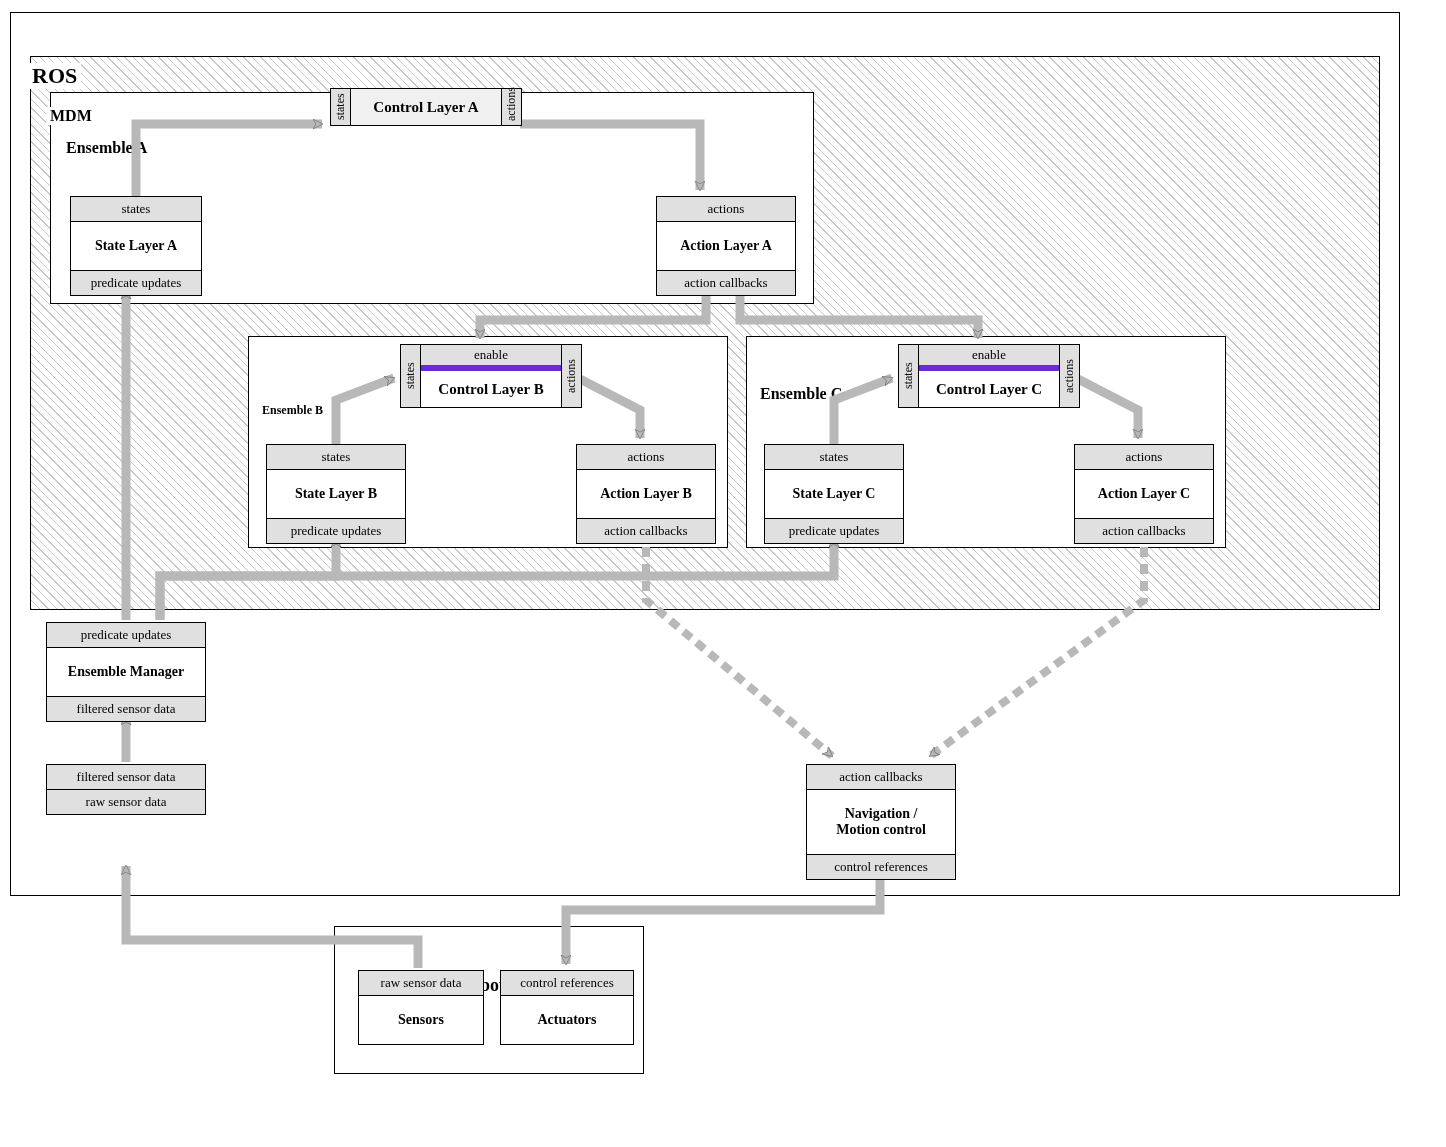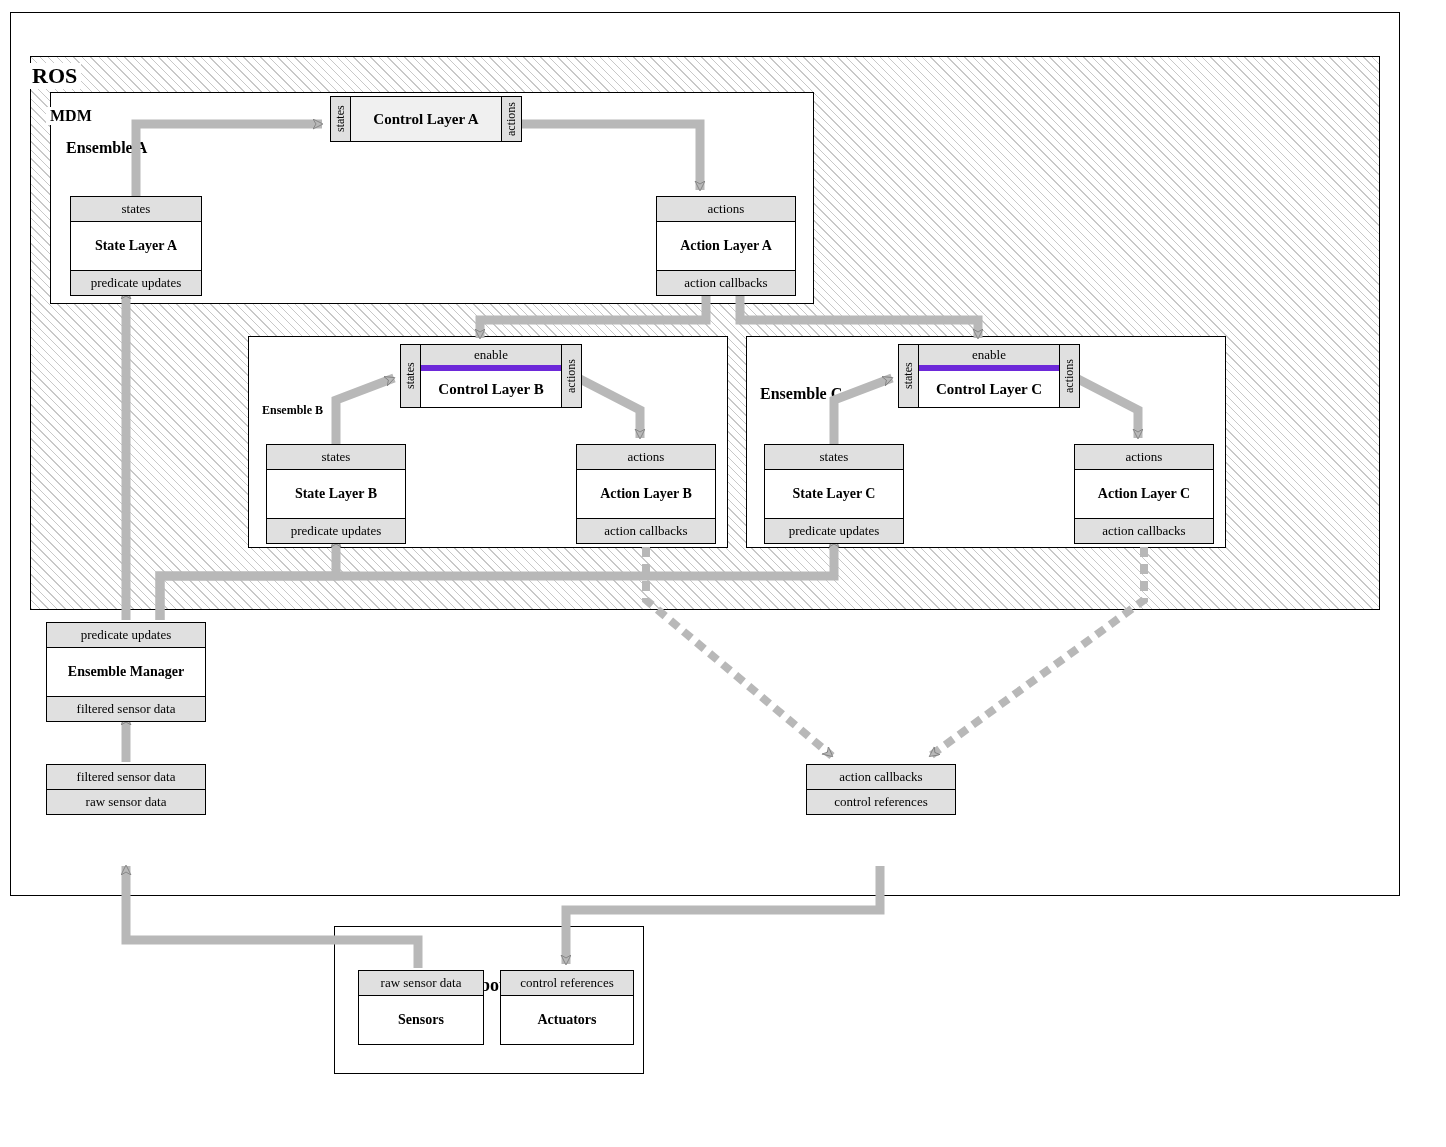--- a/index.html
+++ b/index.html
@@ -101,21 +101,21 @@
 
 <div class="container-box" style="left:50px; top:92px; width:764px; height:212px;"></div>
 <div class="container-title" style="left:62px; top:96px; font-size:16px;">Ensemble A</div>
 
 <div class="node-box" style="left:70px; top:196px; width:132px;">
   <div class="node-section port">states</div>
   <div class="node-section main">State Layer A</div>
   <div class="node-section port">predicate updates</div>
 </div>
 
-<div class="hcontrol" style="left:330px; top:96px; height:46px;">
+<div class="hcontrol" style="left:330px; top:88px; height:38px;">
   <div class="vport">states</div>
   <div class="mid" style="background:#f0f0f0;">
     <div class="mainlabel" style="width:150px;">Control Layer A</div>
   </div>
   <div class="vport">actions</div>
 </div>
 
 <div class="node-box" style="left:656px; top:196px; width:140px;">
   <div class="node-section port">actions</div>
   <div class="node-section main">Action Layer A</div>
@@ -176,20 +176,22 @@
   <div class="node-section port">filtered sensor data</div>
 </div>
 
 <div class="node-box" style="left:46px; top:764px; width:160px;">
   <div class="node-section port">filtered sensor data</div>
   <div class="node-section port">raw sensor data</div>
 </div>
 
 <div class="node-box" style="left:806px; top:764px; width:150px;">
   <div class="node-section port">action callbacks</div>
+  <div class="node-section main" style="white-space:pre-line;">Navigation /
+Motion control</div>
   <div class="node-section port">control references</div>
 </div>
 
 <div class="container-box" style="left:334px; top:926px; width:310px; height:148px;"></div>
 <div class="container-title" style="left:454px; top:932px; font-size:18px;">Robot</div>
 
 <div class="node-box" style="left:358px; top:970px; width:126px;">
   <div class="node-section port">raw sensor data</div>
   <div class="node-section main">Sensors</div>
 </div>

